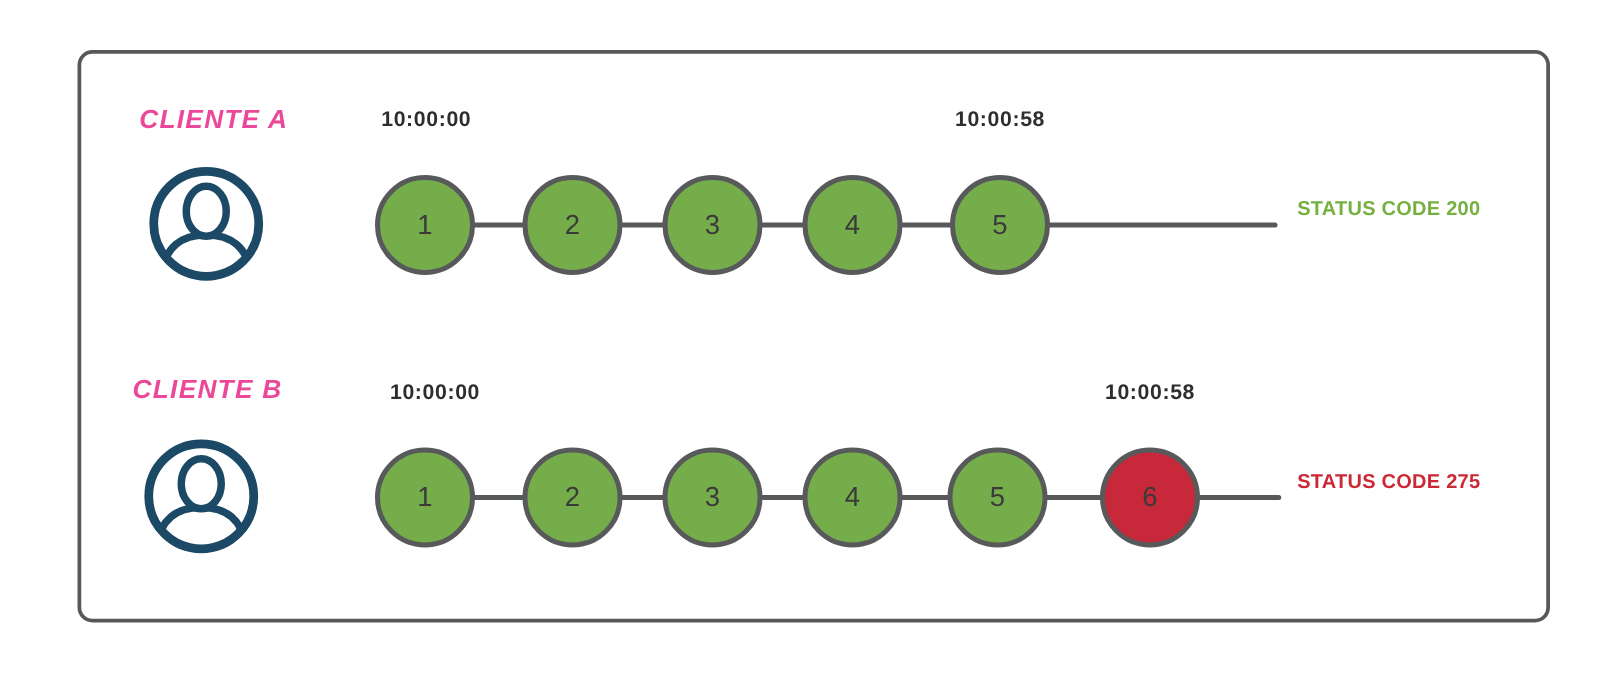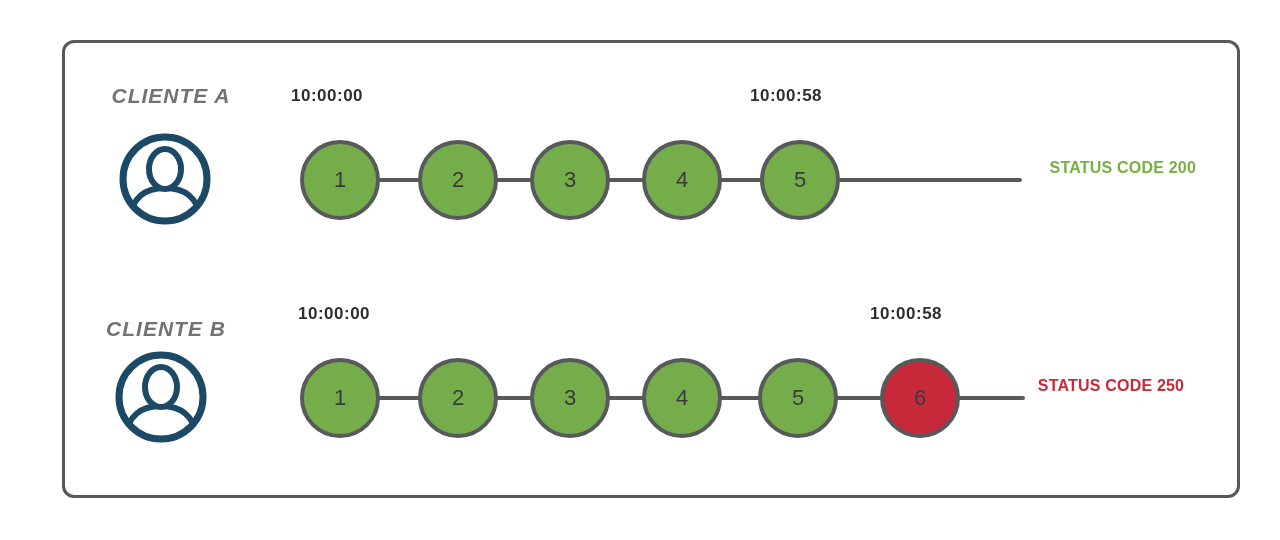--- a/index.html
+++ b/index.html
@@ -8,24 +8,24 @@
     font-family:"Liberation Sans", sans-serif;
   }
   .abs{position:absolute;}
   .frame{
     left:62px;top:40px;width:1172px;height:452px;
     border:3px solid #57585a;border-radius:12px;background:#ffffff;
   }
   .client-label{
     width:150px;text-align:center;
     font-size:21px;font-weight:700;font-style:italic;
-    letter-spacing:1px;color:#737373;white-space:nowrap;
+    letter-spacing:1px;color:#ec4899;white-space:nowrap;
   }
   .timestamp{
-    width:100px;text-align:left;
+    width:100px;text-align:center;
     font-size:17px;font-weight:700;color:#2e2e2e;letter-spacing:.5px;
     white-space:nowrap;
   }
   .tl-line{height:4px;background:#58595b;border-radius:2px;}
   .node{
     width:80px;height:80px;box-sizing:border-box;
     border:4px solid #58595b;border-radius:50%;
     background:#75ad4b;
     display:flex;align-items:center;justify-content:center;
     font-size:22px;color:#3a3a3a;
@@ -64,25 +64,25 @@
 </svg>
 
 <div class="abs tl-line" style="left:320px;top:178px;width:702px;"></div>
 
 <div class="abs node" style="left:300px;top:140px;">1</div>
 <div class="abs node" style="left:418px;top:140px;">2</div>
 <div class="abs node" style="left:530px;top:140px;">3</div>
 <div class="abs node" style="left:642px;top:140px;">4</div>
 <div class="abs node" style="left:760px;top:140px;">5</div>
 
-<div class="abs status ok" style="left:1026px;top:158px;text-align:right;">
+<div class="abs status ok" style="left:1026px;top:158px;">
   <div>STATUS CODE 200</div>
 </div>
 
-<div class="abs client-label" style="left:91px;top:300px;margin-top:17px;">CLIENTE B</div>
+<div class="abs client-label" style="left:91px;top:300px;">CLIENTE B</div>
 
 <div class="abs timestamp" style="left:298px;top:304px;">10:00:00</div>
 
 <div class="abs timestamp" style="left:870px;top:304px;">10:00:58</div>
 
 <svg class="abs avatar" style="left:113px;top:349px;" viewBox="0 0 96 96">
   <defs>
       <clipPath id="clipB">
         <circle cx="48" cy="48" r="40"></circle>
       </clipPath>
@@ -97,14 +97,14 @@
 <div class="abs tl-line" style="left:320px;top:396px;width:705px;"></div>
 
 <div class="abs node" style="left:300px;top:358px;">1</div>
 <div class="abs node" style="left:418px;top:358px;">2</div>
 <div class="abs node" style="left:530px;top:358px;">3</div>
 <div class="abs node" style="left:642px;top:358px;">4</div>
 <div class="abs node" style="left:758px;top:358px;">5</div>
 <div class="abs node limited" style="left:880px;top:358px;">6</div>
 
 <div class="abs status err" style="left:1026px;top:376px;">
-  <div>STATUS CODE 250</div>
+  <div>STATUS CODE 275</div>
 </div>
 
 </body></html>

